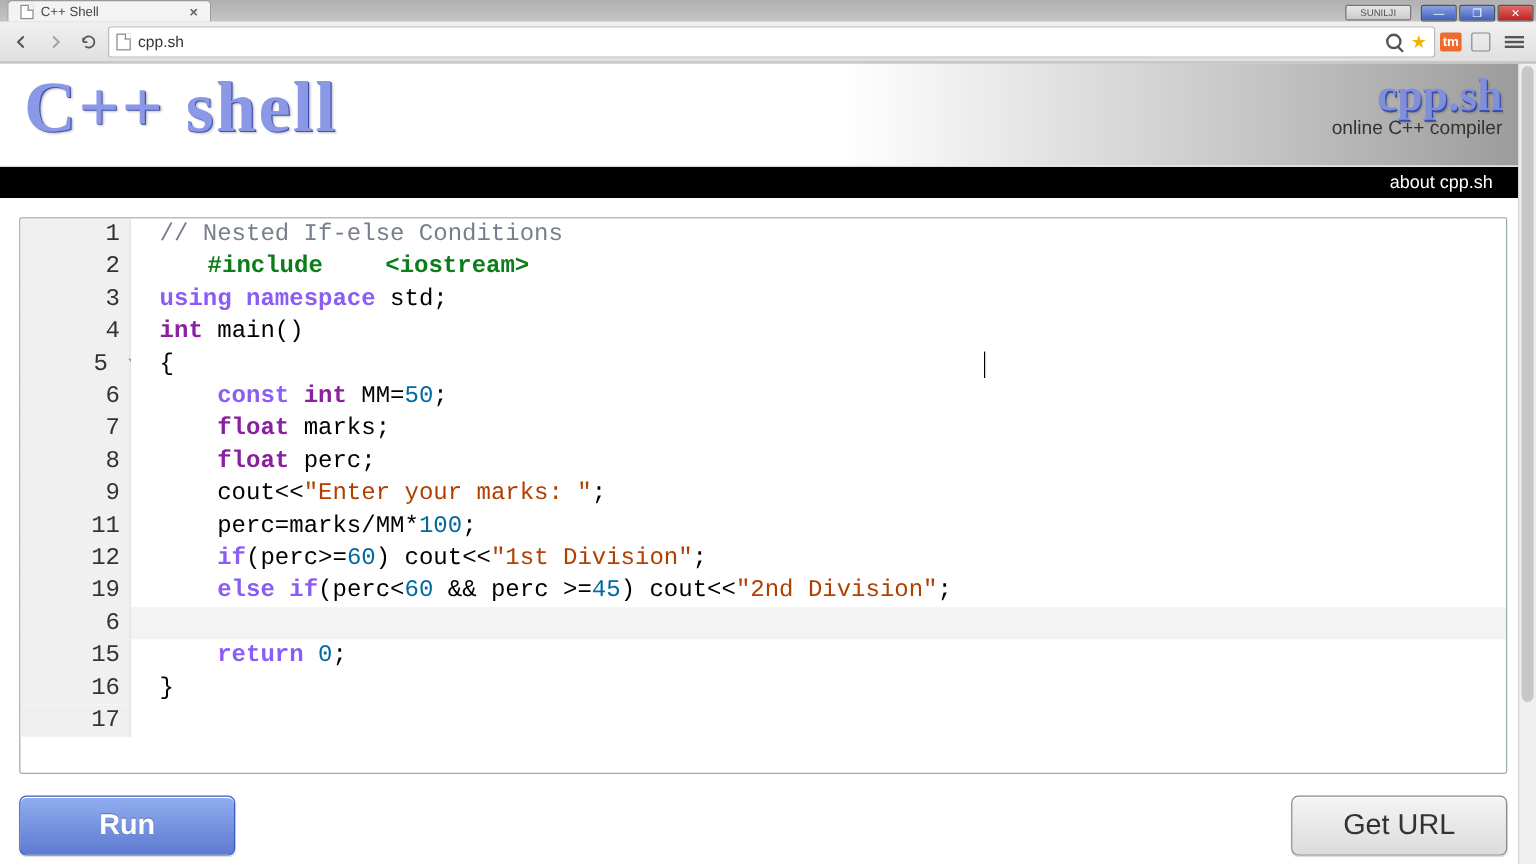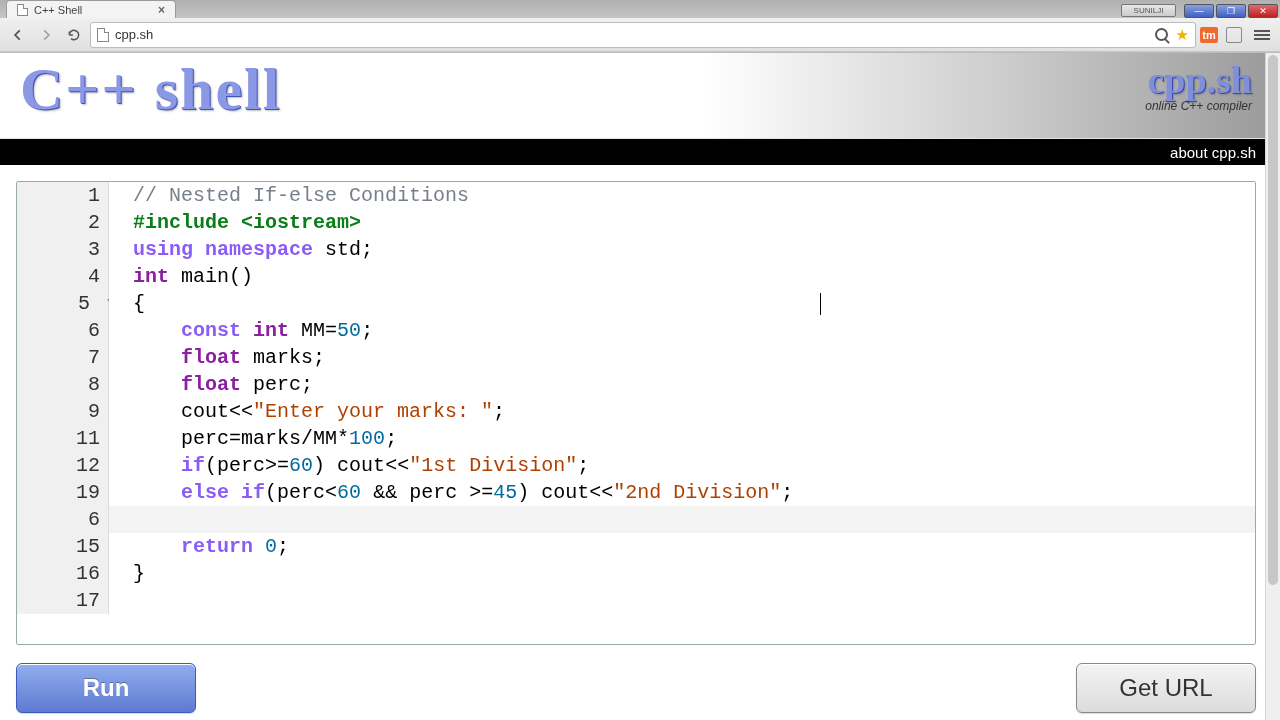--- a/index.html
+++ b/index.html
@@ -105,23 +105,23 @@
     text-shadow: 1px 1px 0 #4252b7, 2px 2px 2px rgba(0,0,0,0.25);
     position:absolute; left:20px; top:2px;
   }
   .brand-right{position:absolute;right:28px;top:8px;text-align:right;}
   .brand-title{
     font-family: "Comic Sans MS", "Marker Felt", cursive;
     font-size:38px;font-weight:bold;color:#7f8fd9;
     text-shadow:1px 1px 0 #3a4ab0,2px 2px 2px rgba(0,0,0,.2);
     line-height:1;
   }
-  .brand-sub{font-size:12px;color:#333;font-family:Arial;font-style:italic;}
-
-  .nav-bar{height:26px;background:#000;color:#fff;display:flex;justify-content:flex-end;align-items:center;padding-right:24px;font-size:15px;}
+  .brand-sub{font-size:16px;color:#333;font-family:Arial;}
+
+  .nav-bar{height:26px;background:#000;color:#fff;display:flex;justify-content:flex-end;align-items:center;padding-right:36px;font-size:15px;}
   .nav-bar a{color:#fff;text-decoration:none;}
 
   .editor-area{padding:16px 24px 8px 16px;}
   .editor-box{
     border:1px solid #9aa;
     border-radius:2px;
     overflow:hidden;
     height:464px;
   }
   .code-row{display:flex;font-family:"Courier New",monospace;font-size:20px;line-height:27px;}
@@ -142,21 +142,21 @@
     background:#fff;
     color:#000;
     padding-left:24px;
     white-space:pre;
     position:relative;
   }
   .row-active .code{background:#f3f3f3;}
 
   .cm-comment{color:#777f8c;}
   .cm-keyword{color:#8b5cf6;font-weight:bold;}
-  .cm-macro{color:#0b7d19;font-weight:bold;}
+  .cm-macro{color:#0b7d19;font-weight:bold;margin-left:40px;}
   .cm-type{color:#8a1fa0;font-weight:bold;}
   .cm-string{color:#b04000;}
   .cm-number{color:#0369a1;}
   .cm-ident{color:#000;}
   .cm-op{color:#000;}
 
   .text-cursor{
     display:inline-block;width:1px;height:22px;background:#000;vertical-align:middle;margin-left:1px;
   }
 

